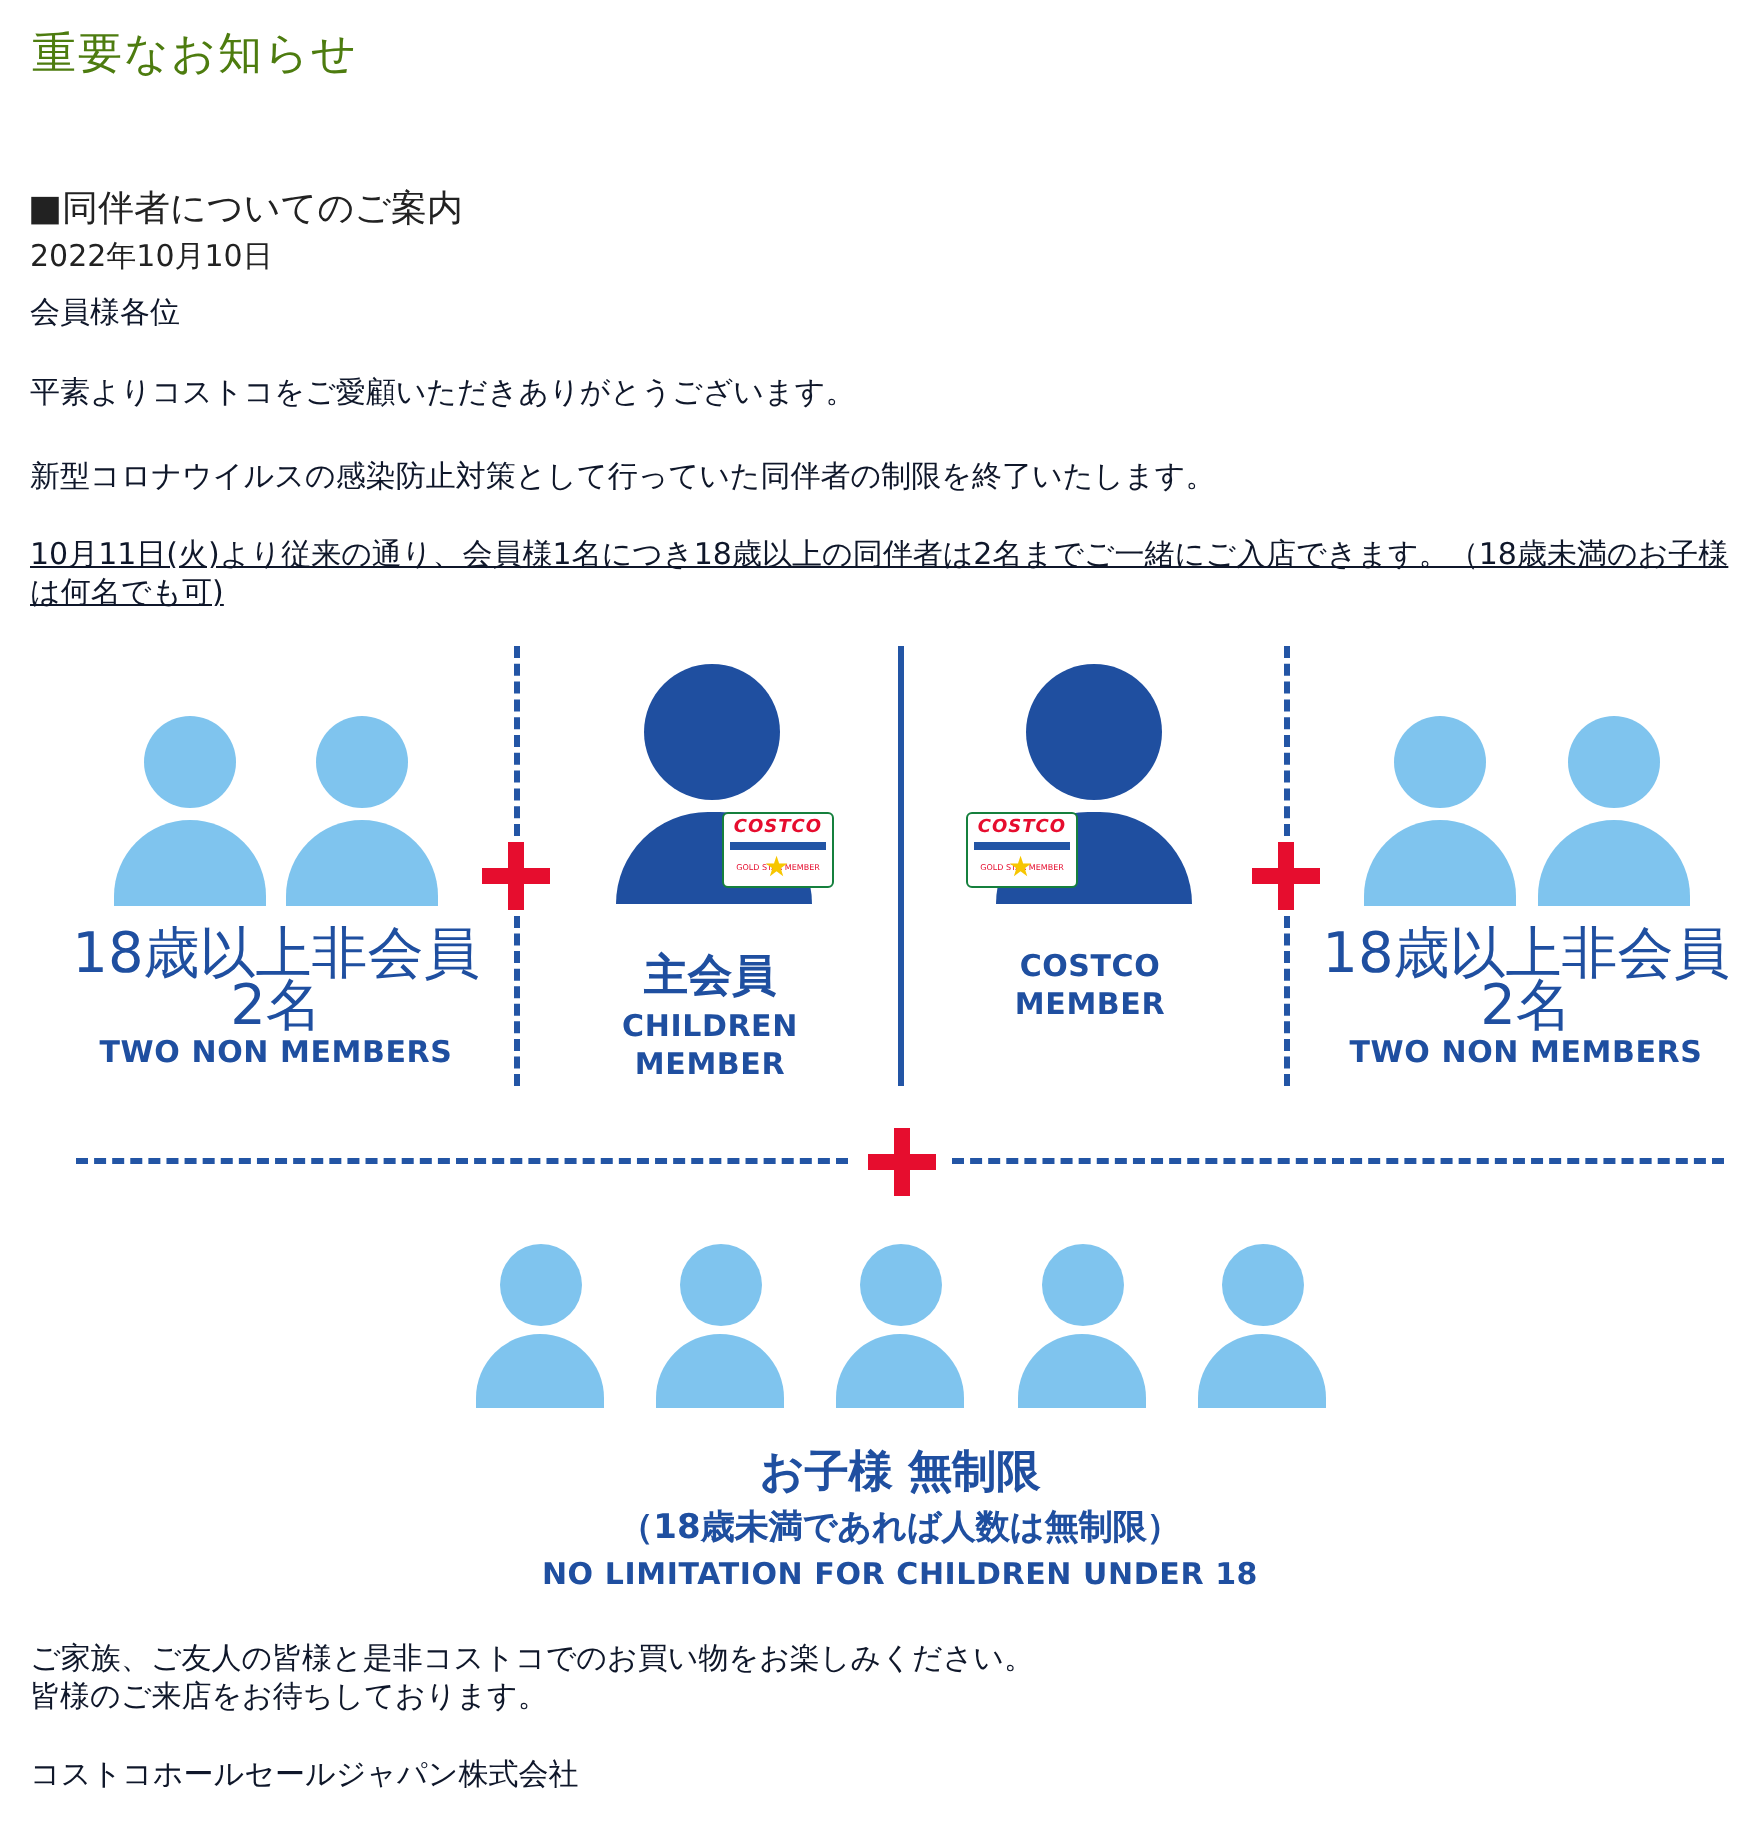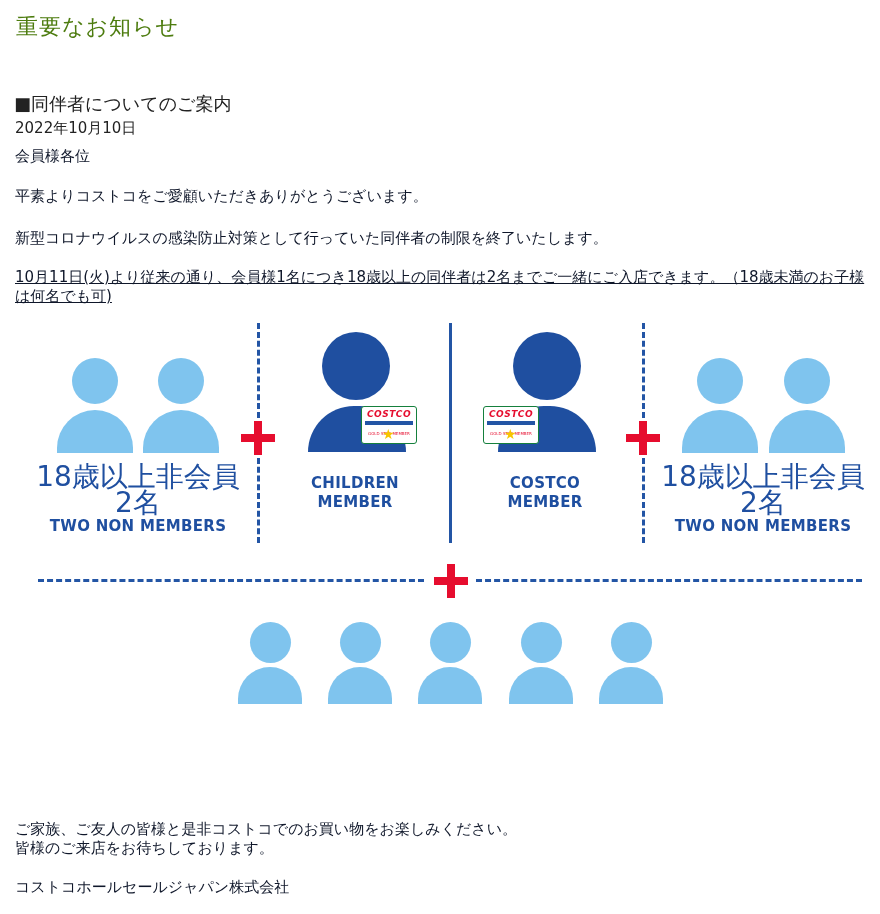--- a/index.html
+++ b/index.html
@@ -73,20 +73,21 @@
     <div class="head" style="left:14px; top:0; width:68px; height:68px;"></div>
     <div class="body" style="left:0; top:74px; width:98px; height:46px; border-radius:46px 46px 0 0;"></div>
   </div>
   <div class="card" style="left:361px; top:88px;">
     <div class="logo">COSTCO</div>
     <div class="stripe"></div>
     <div class="gold">GOLD STAR MEMBER</div>
     <div class="star">★</div>
   </div>
   <div class="blue" style="left:280px; top:156px; width:150px;">
+    <div class="jp-big" style="line-height:30px;">主会員</div>
     <div class="en" style="line-height:19px;">CHILDREN</div>
     <div class="en" style="line-height:19px;">MEMBER</div>
   </div>
 
   <div class="person dark" style="left:498px; top:14px; width:98px; height:120px;">
     <div class="head" style="left:15px; top:0; width:68px; height:68px;"></div>
     <div class="body" style="left:0; top:74px; width:98px; height:46px; border-radius:46px 46px 0 0;"></div>
   </div>
   <div class="card" style="left:483px; top:88px;">
     <div class="logo">COSTCO</div>
@@ -131,17 +132,22 @@
   </div>
   <div class="person light" style="left:509px; top:304px; width:64px; height:82px;">
     <div class="head" style="left:12px; top:0; width:41px; height:41px;"></div>
     <div class="body" style="left:0; top:45px; width:64px; height:37px; border-radius:32px 32px 0 0;"></div>
   </div>
   <div class="person light" style="left:599px; top:304px; width:64px; height:82px;">
     <div class="head" style="left:12px; top:0; width:41px; height:41px;"></div>
     <div class="body" style="left:0; top:45px; width:64px; height:37px; border-radius:32px 32px 0 0;"></div>
   </div>
 
+  <div class="blue" style="left:200px; top:404px; width:500px;">
+    <div class="jp-big" style="line-height:30px;">お子様 無制限</div>
+    <div style="font-size:17px; font-weight:bold; line-height:24px;">（18歳未満であれば人数は無制限）</div>
+    <div class="en" style="line-height:22px;">NO LIMITATION FOR CHILDREN UNDER 18</div>
+  </div>
 </div>
 
 <div class="abs p" style="top:820px;">ご家族、ご友人の皆様と是非コストコでのお買い物をお楽しみください。</div>
 <div class="abs p" style="top:839px;">皆様のご来店をお待ちしております。</div>
 <div class="abs p" style="top:878px;">コストコホールセールジャパン株式会社</div>
 
 </body></html>

